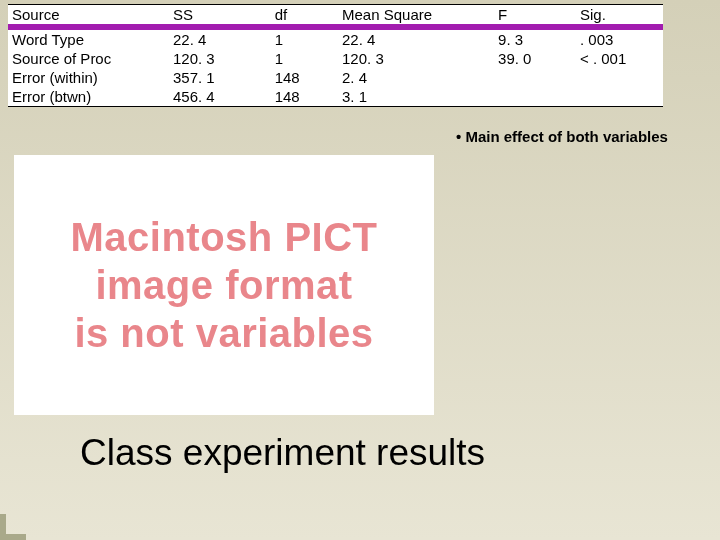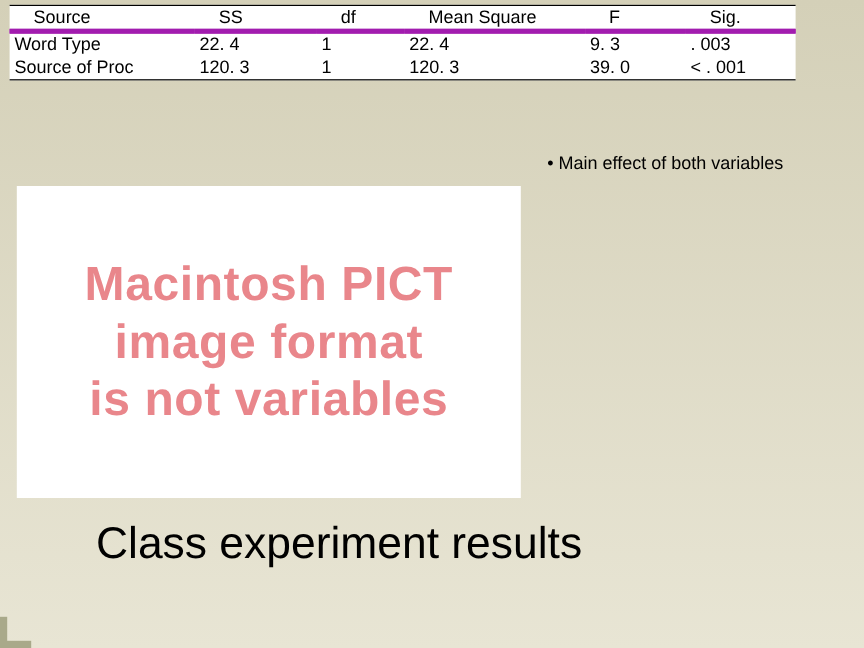--- a/index.html
+++ b/index.html
@@ -22,40 +22,40 @@
     font-size: 15px;
     color: #000;
   }
   .anova-table table {
     width: 100%;
     border-collapse: collapse;
   }
   .anova-table th {
     text-align: left;
     font-weight: normal;
-    border-bottom: 4px solid #a21caf;
-    padding: 1px 4px 1px 20px;
+    border-bottom: 6px solid #a21caf;
+    padding: 1px 4px 1px 4px;
   }
   .anova-table td {
     padding: 1px 4px;
     vertical-align: top;
   }
   .col-source { width: 155px; }
   .col-ss     { width: 95px;  }
   .col-df     { width: 60px;  }
   .col-ms     { width: 150px; }
   .col-f      { width: 75px;  }
   .col-sig    { width: 80px;  }
 
   .notes {
     position: absolute;
     top: 128px;
     left: 456px;
     font-size: 15px;
-    font-weight: normal;
+    font-weight: bold;
     color: #000;
     line-height: 1.25;
   }
   .notes .bullet-row { white-space: nowrap; }
 
   .pict-block {
     position: absolute;
     top: 155px;
     left: 14px;
     width: 420px;
@@ -132,20 +132,36 @@
         <td>. 003</td>
       </tr>
       <tr>
         <td>Source of Proc</td>
         <td>120. 3</td>
         <td>1</td>
         <td>120. 3</td>
         <td>39. 0</td>
         <td>&lt; . 001</td>
       </tr>
+      <tr>
+        <td>Error (within)</td>
+        <td>357. 1</td>
+        <td>148</td>
+        <td>2. 4</td>
+        <td></td>
+        <td></td>
+      </tr>
+      <tr>
+        <td>Error (btwn)</td>
+        <td>456. 4</td>
+        <td>148</td>
+        <td>3. 1</td>
+        <td></td>
+        <td></td>
+      </tr>
     </tbody>
   </table>
 </div>
 
 <div class="notes">
   <div class="bullet-row">• <span>Main effect of both variables</span></div>
 </div>
 
 <div class="pict-block">
   <div class="line">Macintosh PICT</div>

